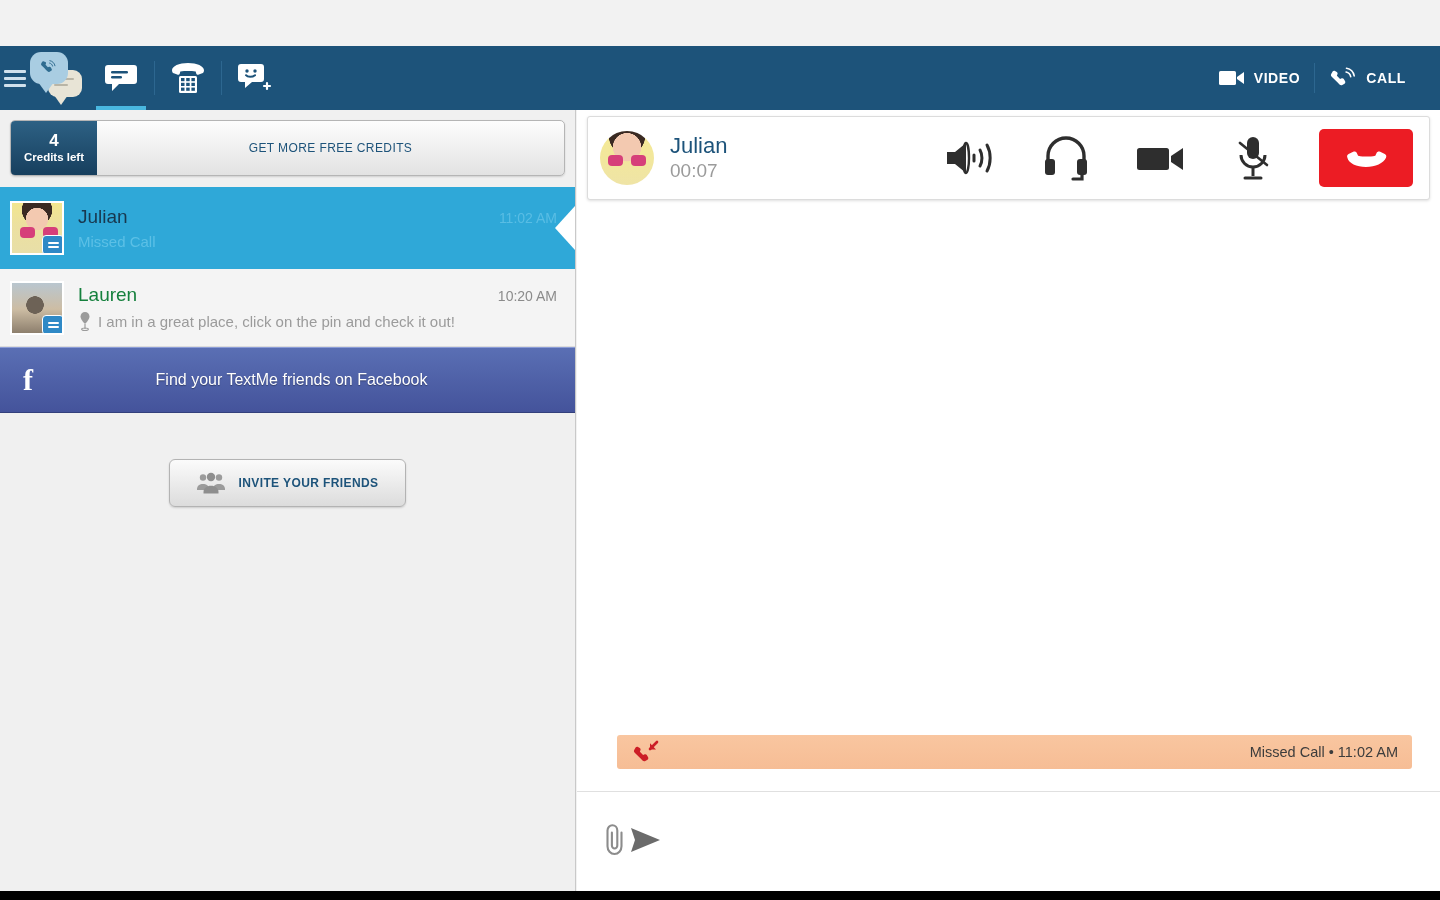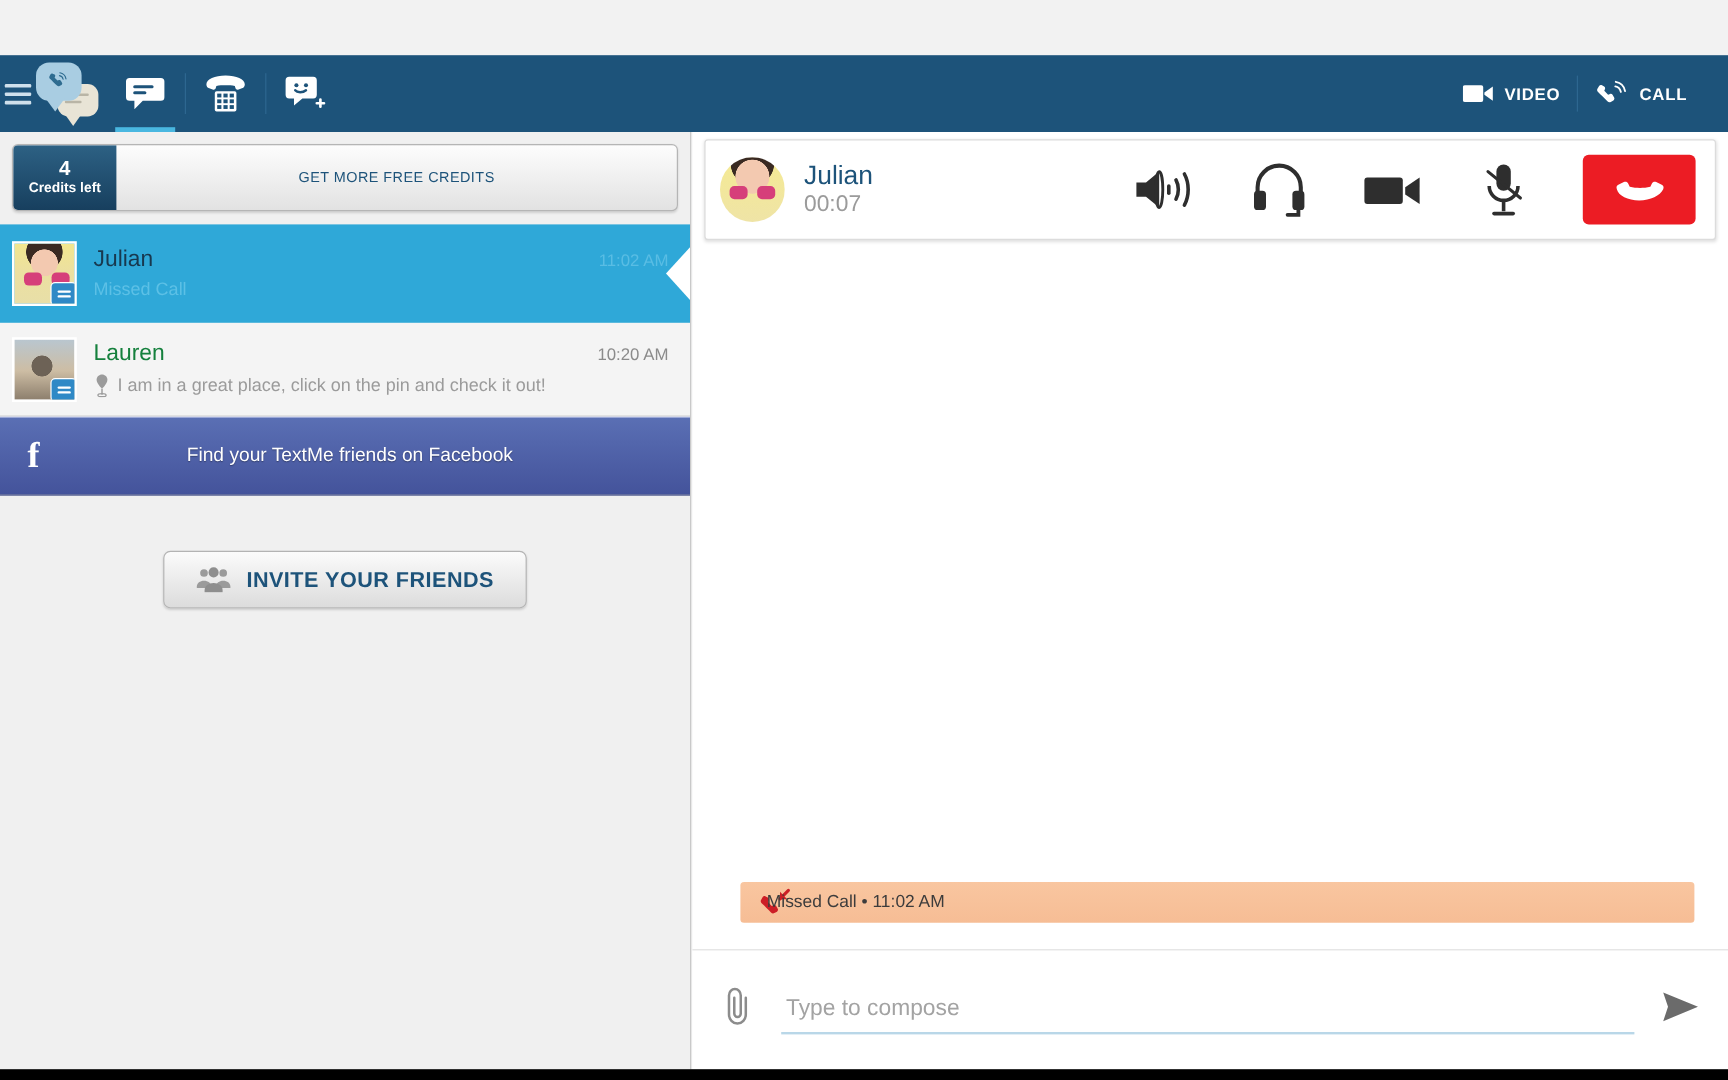--- a/index.html
+++ b/index.html
@@ -99,21 +99,21 @@
     display:flex; align-items:center; cursor:pointer; }
   .fb-f { width: 56px; text-align:center; color:#fff; font-size: 30px; font-weight:bold;
     font-family:"Liberation Serif", serif; }
   .fb-label { flex:1; text-align:center; margin-left:-48px; color:#fff; font-size:16px;
     font-weight:normal; text-shadow: 0 1px 1px rgba(0,0,0,.35); }
   .invite-wrap { display:flex; justify-content:center; padding-top: 46px; }
   .invite-btn { display:flex; align-items:center; gap:12px; padding: 12px 26px;
     border:1px solid #b3b3b3; border-radius:6px;
     background: linear-gradient(to bottom,#fbfbfb,#dcdcdc);
     box-shadow: 0 1px 2px rgba(0,0,0,.15); cursor:pointer; }
-  .invite-label { color:#1d537a; font-size:18px; font-weight:bold; letter-spacing:.4px; }
+  .invite-label { color:#1d537a; font-size:12px; font-weight:bold; letter-spacing:.4px; }
 
   
   .right { position: absolute; left: 577px; top: 64px; width: 863px; height: 781px;
     background: #fff; }
   .callbar { margin: 6px 10px 0 10px; height: 84px; background:#fff;
     border:1px solid #dcdcdc; border-radius:3px; box-shadow:0 1px 3px rgba(0,0,0,.13);
     display:flex; align-items:center; padding: 0 16px 0 12px; }
   .call-av { width: 54px; height: 54px; border-radius: 50%; overflow:hidden; flex:0 0 54px;
     background: radial-gradient(circle at 50% 30%, #f3c9b0 0 30%, transparent 31%),
                 radial-gradient(circle at 50% 10%, #3a2a22 0 32%, transparent 33%),
@@ -127,21 +127,21 @@
   .call-timer { font-size: 19px; color:#9b9b9b; line-height: 24px; }
   .call-ctrls { margin-left:auto; display:flex; align-items:center; gap: 46px; }
   .cbtn { cursor:pointer; display:flex; align-items:center; justify-content:center; }
   .hangup { width: 94px; height: 58px; background:#ec1c24; border-radius:5px;
     display:flex; align-items:center; justify-content:center; cursor:pointer; }
 
   .thread { position:absolute; left:0; right:0; top: 92px; bottom: 112px; }
   .missed { position:absolute; left: 40px; right: 28px; bottom: 10px; height: 34px;
     background: linear-gradient(to bottom,#f9c6a0,#f6bd95); border-radius:3px;
     display:flex; align-items:center; padding: 0 14px; cursor:pointer; }
-  .missed-text { flex:1; text-align:left; font-size:14.5px; color:#3c3c3c; margin-left:-20px;}
+  .missed-text { flex:1; text-align:right; font-size:14.5px; color:#3c3c3c; margin-left:-20px;}
 
   .compose { position:absolute; left:0; right:0; bottom:0; height:100px;
     background:#fff; border-top:1px solid #e0e0e0; display:flex; align-items:center;
     padding: 0 22px 0 26px; }
   .clip { cursor:pointer; }
   .cinput { flex:1; margin: 0 22px 0 22px; border:0; border-bottom:2px solid #b9d7e8;
     outline:none; font-size:19px; color:#3c3c3c; padding: 8px 4px; background:transparent;
     font-family:"Liberation Sans", sans-serif; }
   .cinput::placeholder { color:#a3a3a3; }
   .send { cursor:pointer; }
@@ -382,21 +382,20 @@
         <div class="missed-text">Missed Call • 11:02 AM</div>
       </div>
     </div>
 
     <div class="compose">
       <div class="clip">
         <svg width="26" height="36" viewBox="0 0 26 36">
           <path d="M18.5 10.5v13.8c0 4.3-3.1 7.7-7 7.7s-7-3.4-7-7.7V8.6c0-3 2.2-5.4 4.9-5.4s4.9 2.4 4.9 5.4v14.9c0 1.6-1.2 3-2.7 3s-2.7-1.4-2.7-3V10.5" fill="none" stroke="#8c8c8c" stroke-width="2.1" stroke-linecap="round"></path>
         </svg>
       </div>
-      <input class="cinput" type="text" placeholder="Type to compose" style="">
       <div class="send">
         <svg width="34" height="30" viewBox="0 0 34 30">
           <path d="M2 3l29 12L2 27l4-12L2 3z" fill="#6b6b6b"></path>
         </svg>
       </div>
     </div>
   </div>
 
   <div class="sysbar">
     <div class="sysnav">

